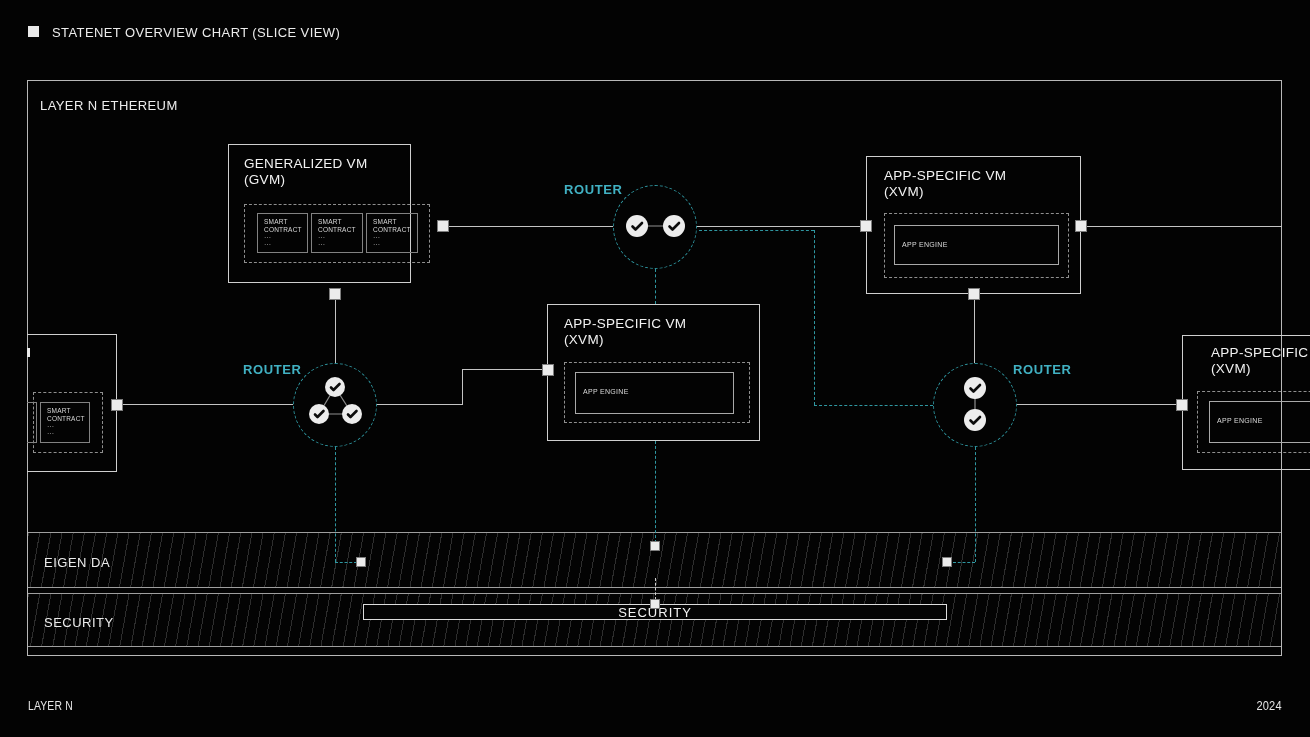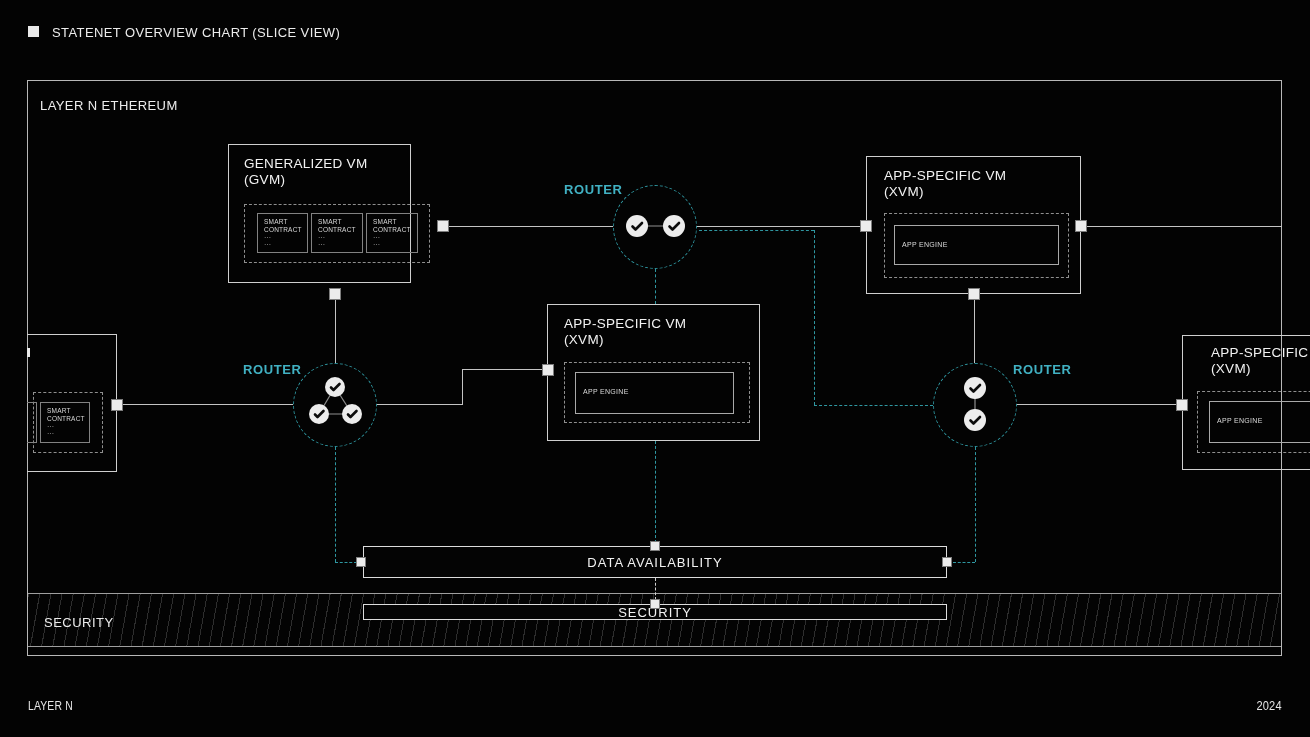--- a/index.html
+++ b/index.html
@@ -63,27 +63,27 @@
 <body>
 
 <div id="stage">
 
   <div class="abs hdr-bullet" style="left:28px;top:26px;width:11px;height:11px;"></div>
   <div class="abs txt hdr-title" style="left:52px;top:25px;">STATENET OVERVIEW CHART (SLICE VIEW)</div>
 
   <div class="abs frame" style="left:27px;top:80px;width:1255px;height:576px;"></div>
   <div class="abs txt frame-title" style="left:40px;top:98px;">LAYER N ETHEREUM</div>
 
+  <div class="abs band" style="left:28px;top:532px;width:1253px;height:56px;">
+    <div class="abs txt band-label" style="left:16px;top:22px;">EIGEN DA</div>
+  </div>
   <div class="abs band" style="left:28px;top:593px;width:1253px;height:54px;">
     <div class="abs txt band-label" style="left:16px;top:21px;">SECURITY</div>
   </div>
 
-  <div class="abs bigbox" style="left:363px;top:546px;width:584px;height:32px;">
-    <span class="bigbox-label txt">DATA AVAILABILITY</span>
-  </div>
   <div class="abs bigbox" style="left:363px;top:604px;width:584px;height:16px;">
     <span class="bigbox-label txt">SECURITY</span>
   </div>
 
   <div class="abs nbox" style="left:228px;top:144px;width:183px;height:139px;">
     <div class="abs nbox-title" style="left:15px;top:11px;">
       <div class="txt">GENERALIZED VM</div>
       <div class="txt">(GVM)</div>
     </div>
     <div class="abs dashedbox" style="left:15px;top:59px;width:186px;height:59px;"></div>

